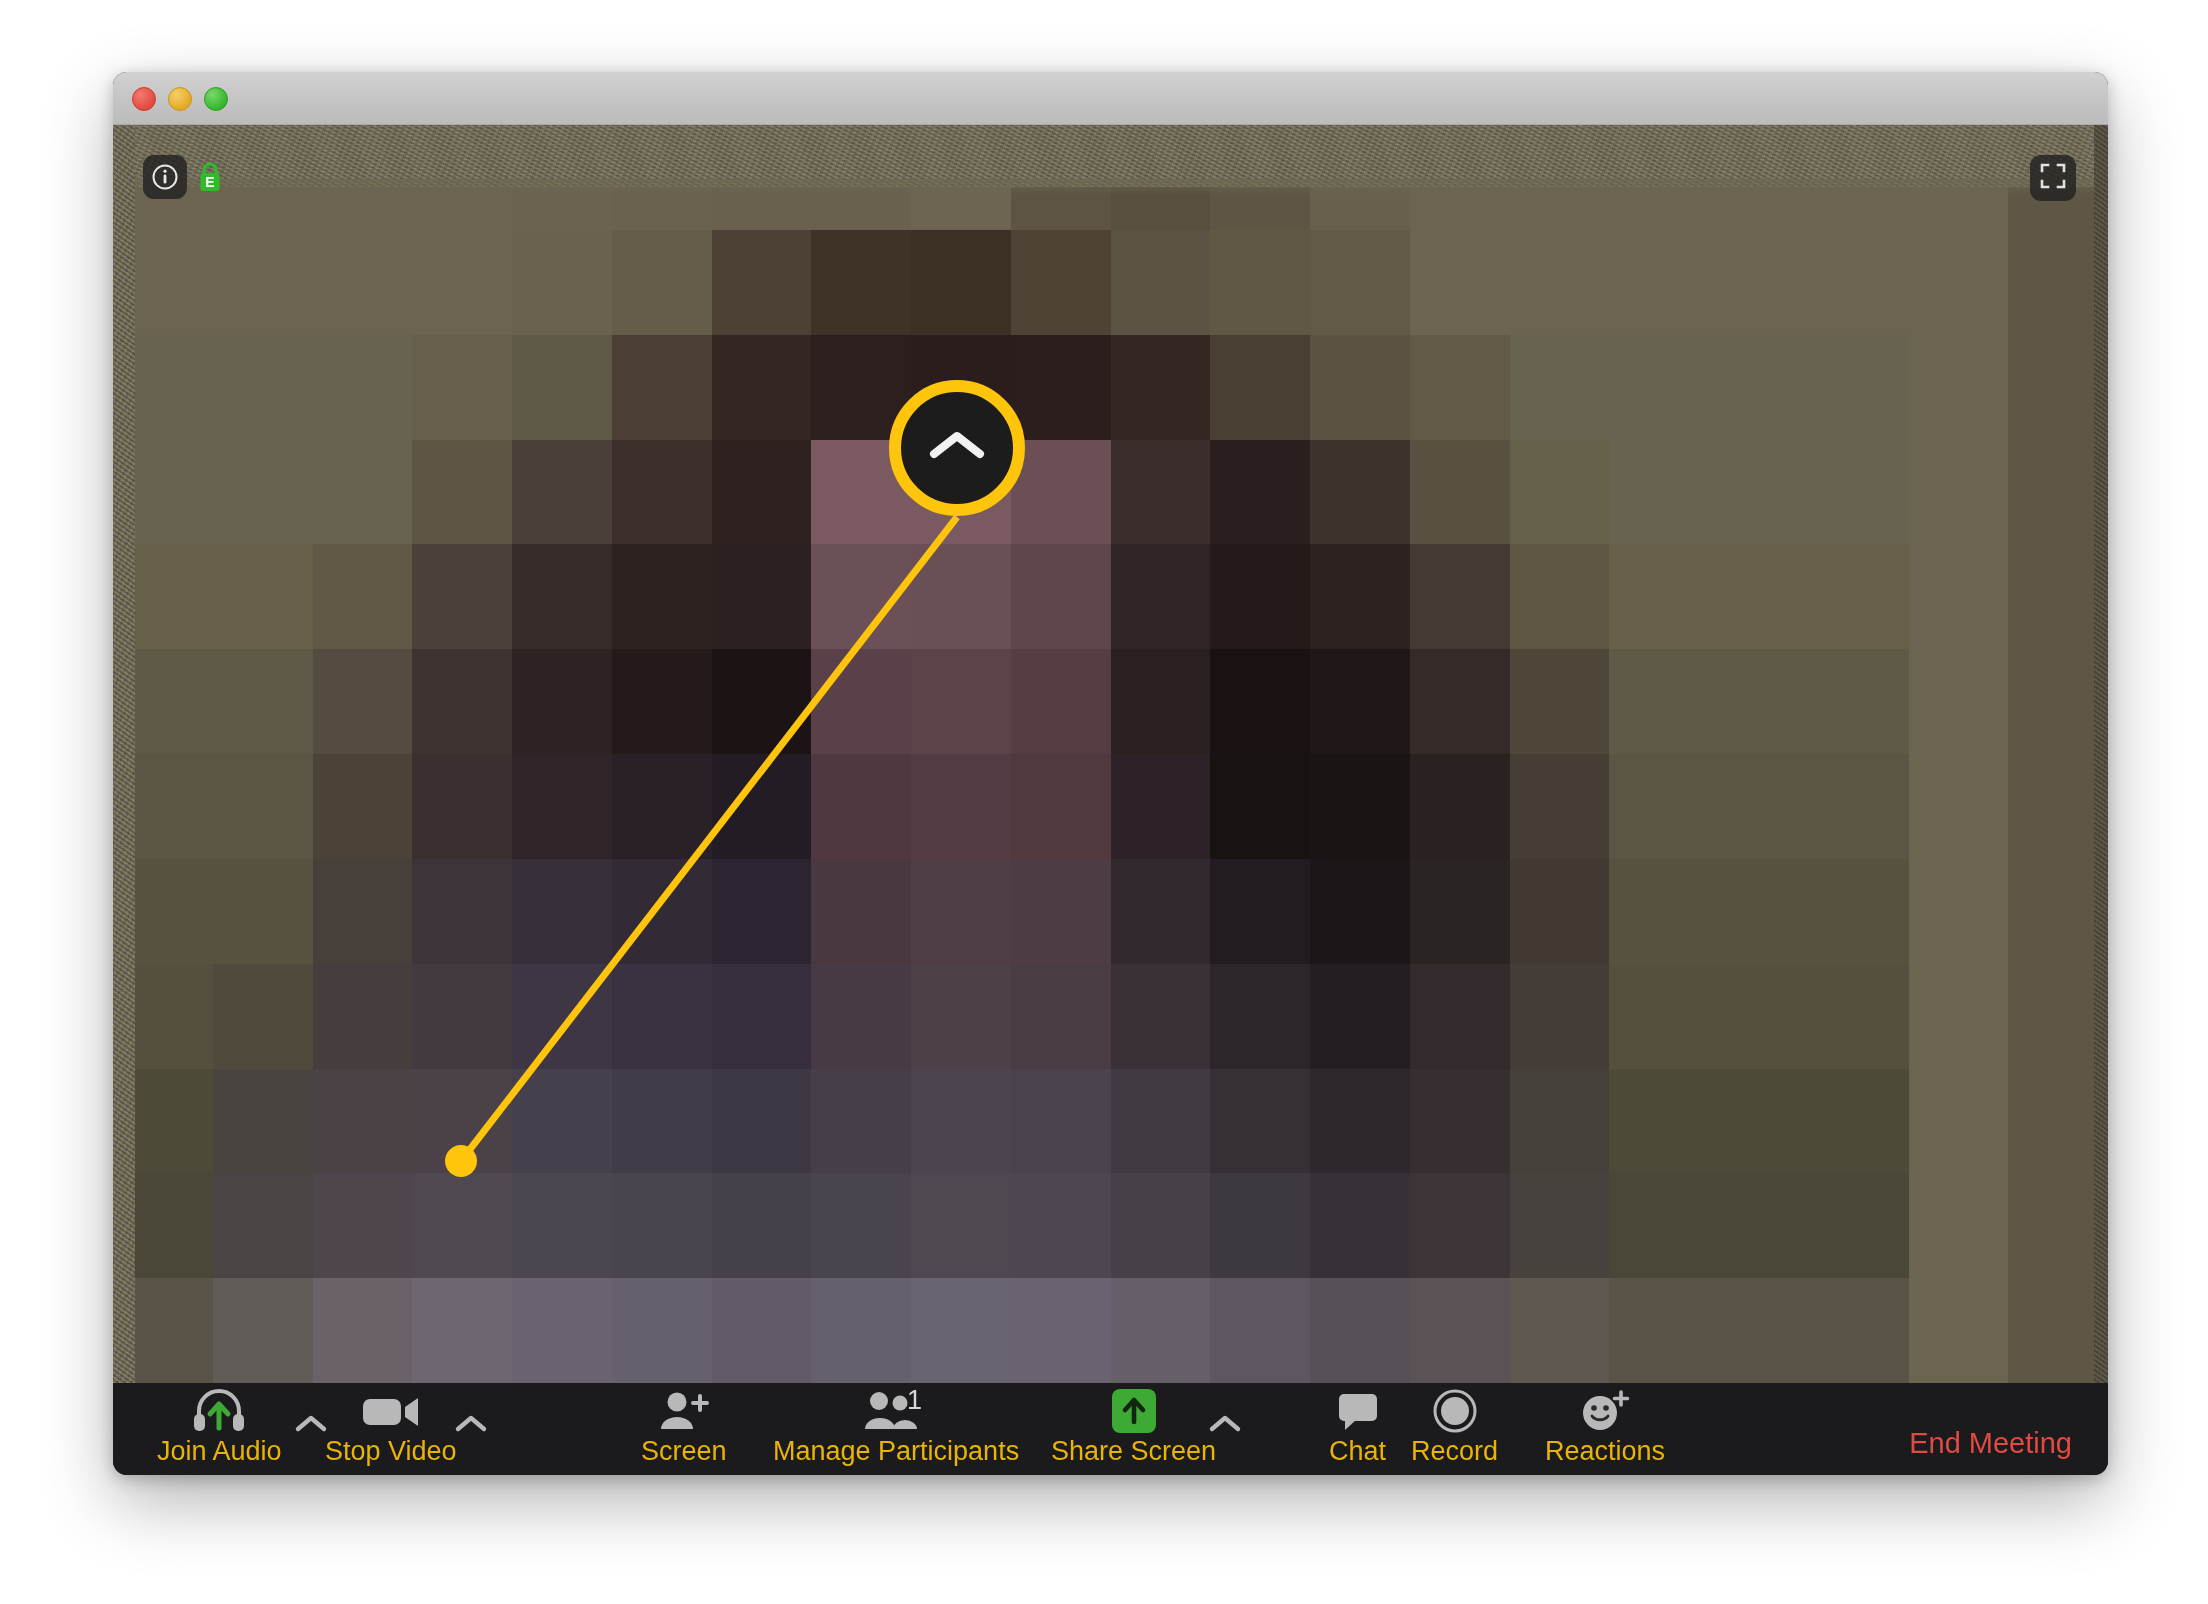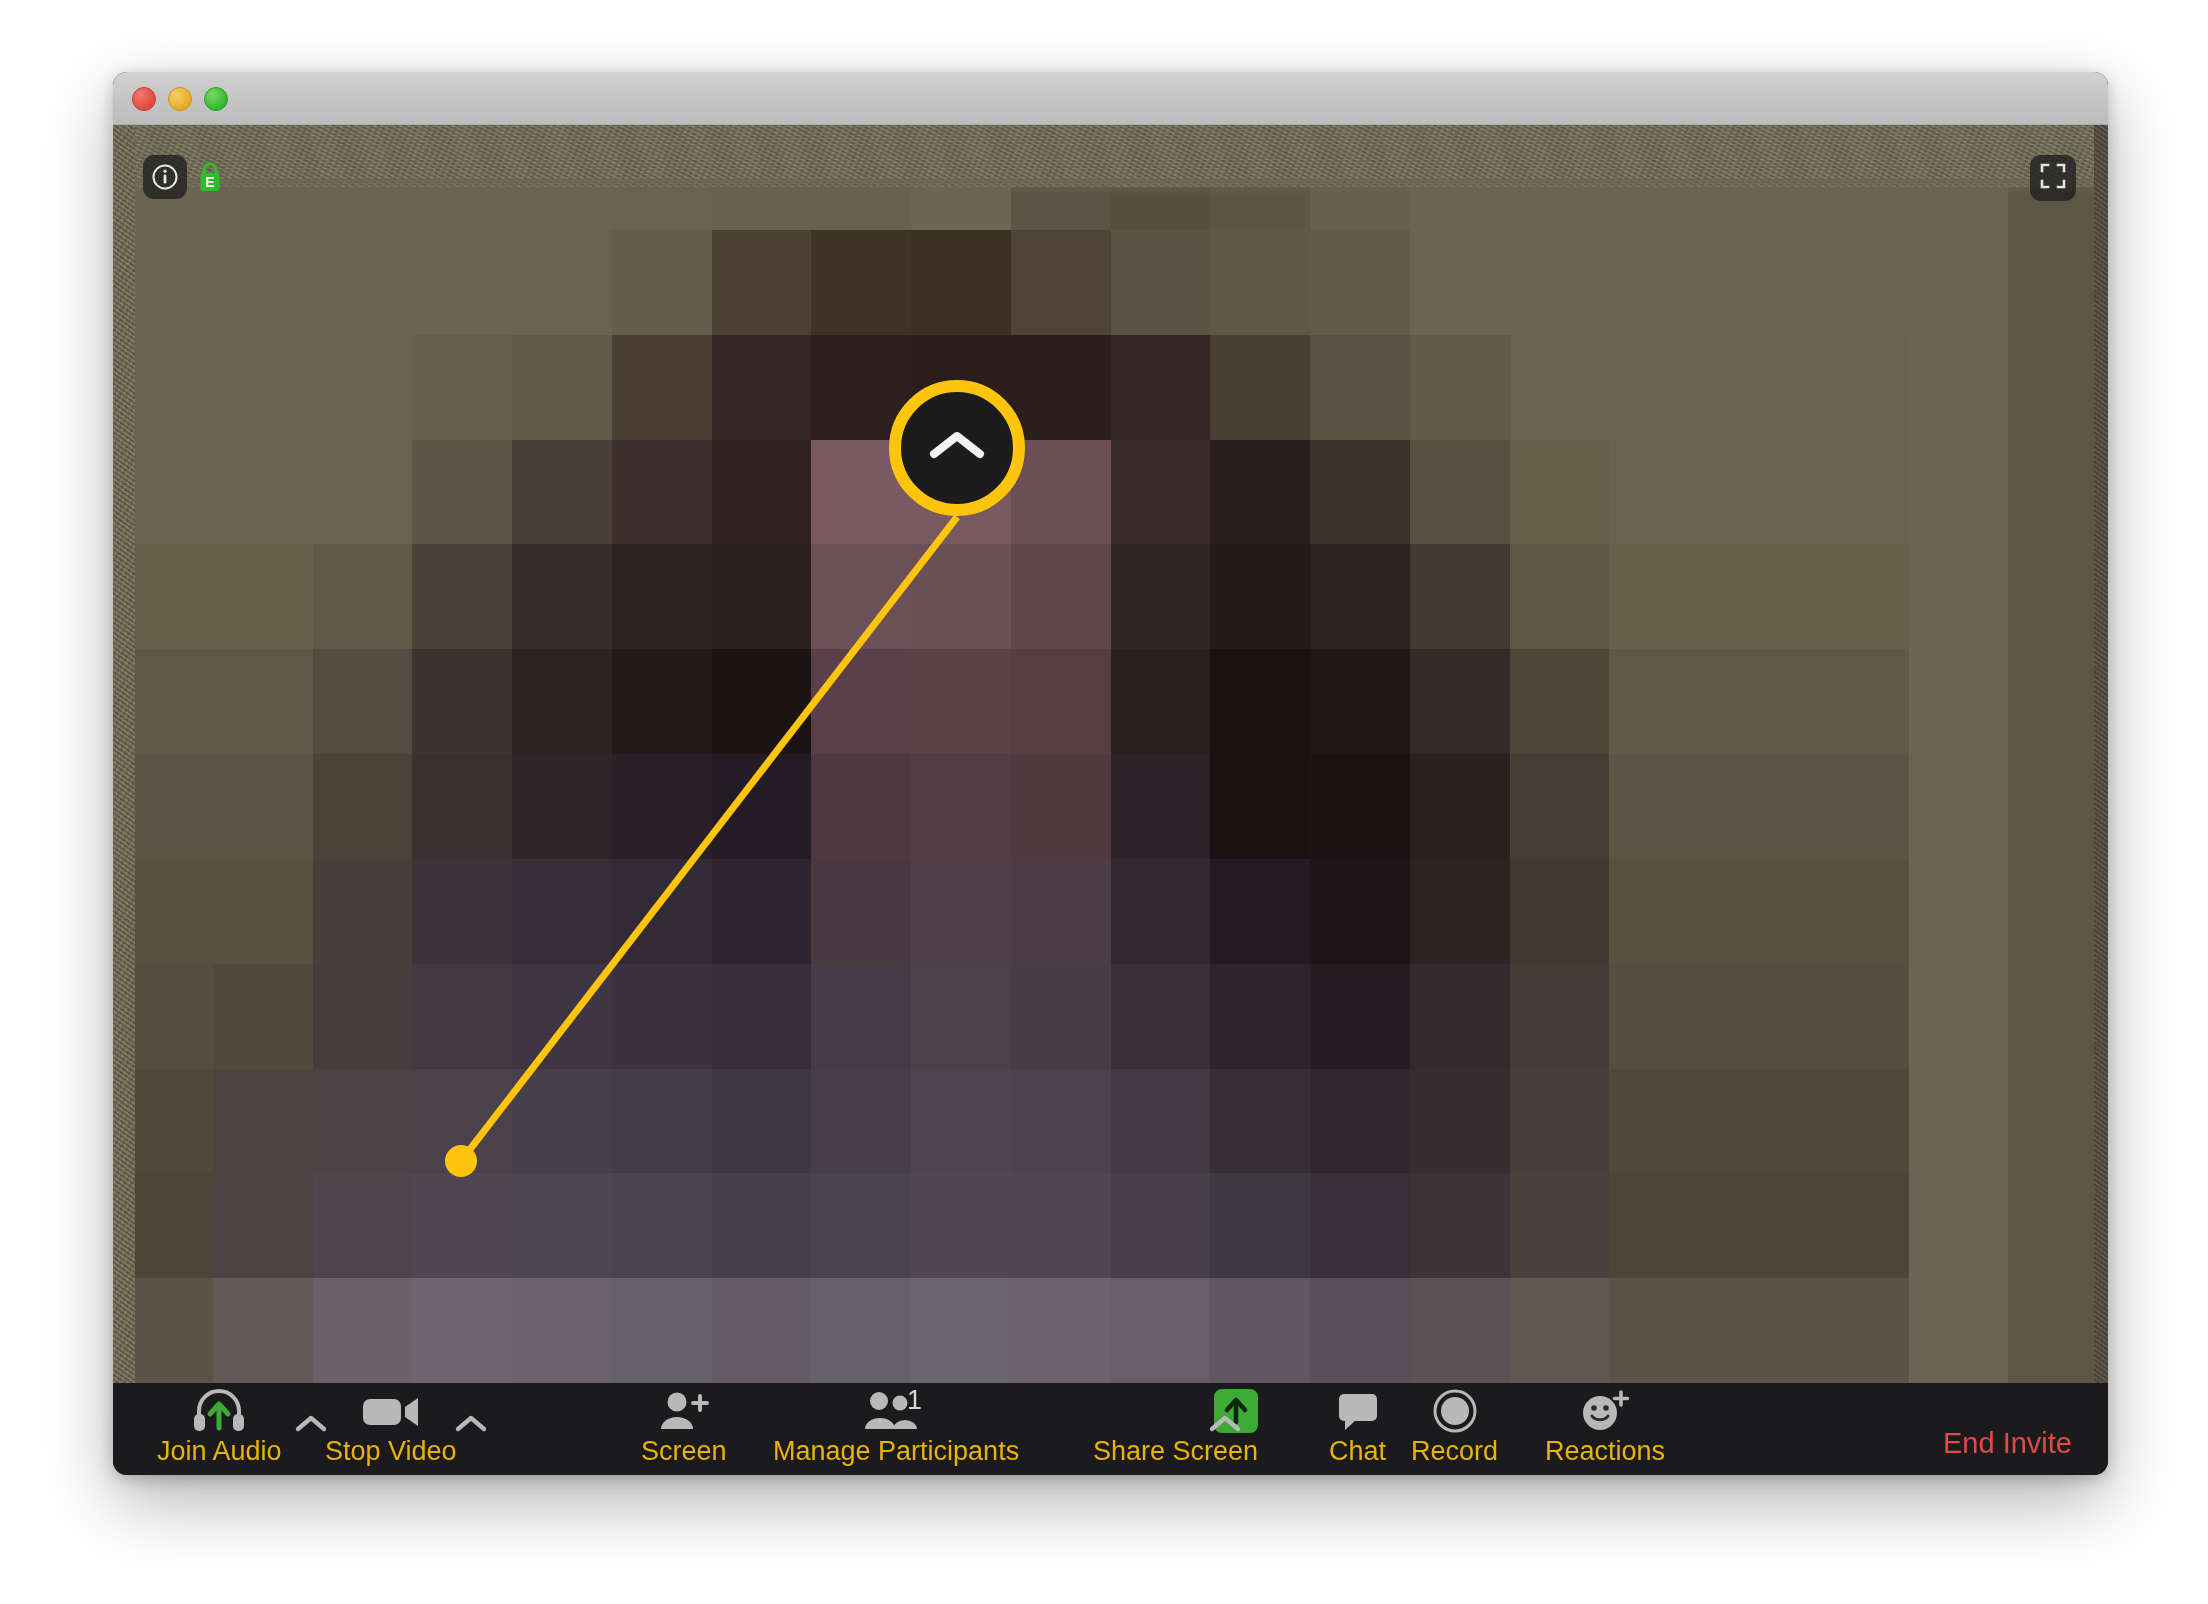--- a/index.html
+++ b/index.html
@@ -626,21 +626,21 @@
               <circle cx="16" cy="12" r="9" fill="#b8b8b8"></circle>
               <circle cx="37" cy="14" r="7.5" fill="#b8b8b8"></circle>
               <path d="M2 40 a15 11 0 0 1 30 0 Z" fill="#b8b8b8"></path>
               <path d="M30 40 a12 9 0 0 1 24 0 Z" fill="#b8b8b8"></path>
             </svg>
             <span class="pcount">1</span>
           </div>
           <div class="tb-label">Manage Participants</div>
         </div>
 
-        <div class="tb-item" style="left:980px;align-items:flex-end;">
+        <div class="tb-item" style="left:938px;">
           <div class="tb-icon">
             <div class="green-sq">
               <svg width="26" height="30" viewBox="0 0 26 30">
                 <path d="M13 26 V6" stroke="#11260f" stroke-width="4.6" stroke-linecap="round"></path>
                 <path d="M4 14 L13 4 L22 14" fill="none" stroke="#11260f" stroke-width="4.6" stroke-linecap="round" stroke-linejoin="round"></path>
               </svg>
             </div>
           </div>
           <div class="tb-label">Share Screen</div>
         </div>
@@ -678,19 +678,19 @@
               <circle cx="21" cy="25" r="17" fill="#b8b8b8"></circle>
               <circle cx="15" cy="20" r="2.8" fill="#2a2a2a"></circle>
               <circle cx="27" cy="20" r="2.8" fill="#2a2a2a"></circle>
               <path d="M13 28 a9 7 0 0 0 16 0" fill="none" stroke="#2a2a2a" stroke-width="3" stroke-linecap="round"></path>
               <path d="M42 4 V17 M35.5 10.5 H48.5" stroke="#b8b8b8" stroke-width="3.6" stroke-linecap="round"></path>
             </svg>
           </div>
           <div class="tb-label">Reactions</div>
         </div>
 
-        <div class="end-meeting">End Invite</div>
+        <div class="end-meeting">End Meeting</div>
 
       </div>
     </div>
 
   </div>
 </div>
 
 </body></html>

